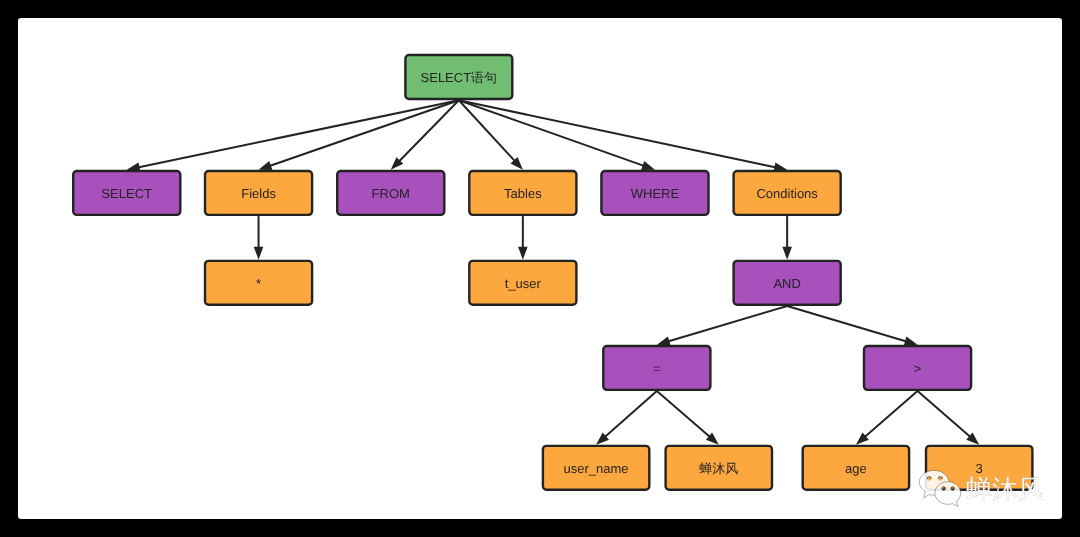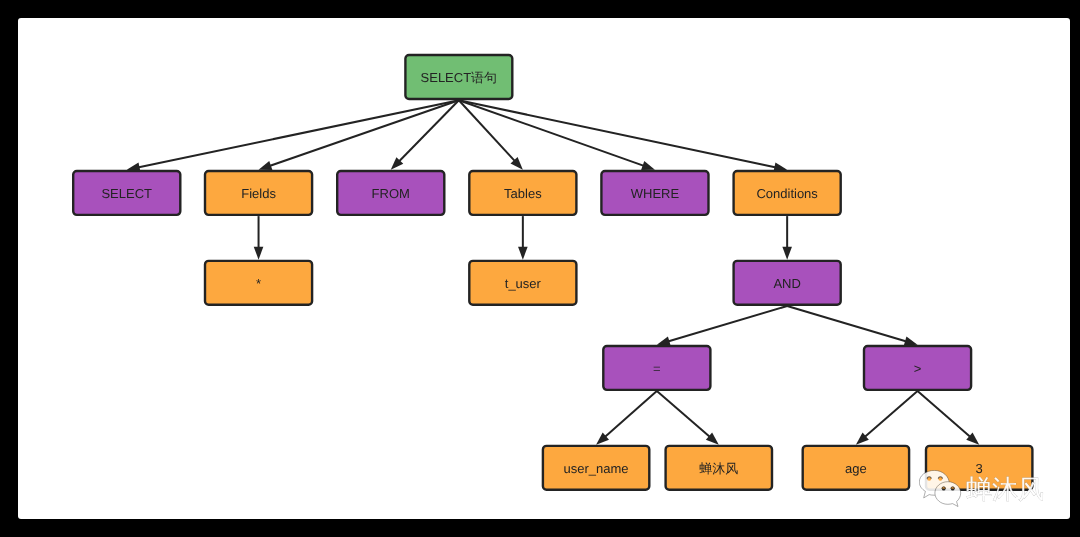--- a/index.html
+++ b/index.html
@@ -1,19 +1,19 @@
 <!DOCTYPE html>
 <html><head>
 <meta charset="utf-8">
 <style>
   html,body{margin:0;padding:0;background:#000;}
   body{width:1080px;height:537px;overflow:hidden;font-family:"Liberation Sans","DejaVu Sans",sans-serif;
     -webkit-font-smoothing:antialiased;text-rendering:geometricPrecision;}
   #stage{position:relative;width:1080px;height:537px;background:#000;}
-  #canvas{position:absolute;left:18px;top:18px;width:1044px;height:501px;background:#fff;border-radius:3px;overflow:hidden;padding-left:8px;}
+  #canvas{position:absolute;left:18px;top:18px;width:1044px;height:501px;background:#fff;border-radius:3px;overflow:hidden;}
   #tree{position:absolute;left:0;top:0;transform:translateZ(0);}
   #nodes text{font-family:"Liberation Sans","DejaVu Sans",sans-serif;}
   #wm{position:absolute;left:0;top:0;width:1044px;height:501px;pointer-events:none;}
   #wmlogo{position:absolute;left:900.8px;top:452.1px;}
   #wmlogo g.logo{opacity:0.88;}
   #wmlogo .bub,#wmlogo .bub2{fill:#ffffff;stroke:rgba(70,70,70,0.70);stroke-width:0.7;}
   #wmlogo .eyeline{fill:none;stroke:rgba(45,45,45,0.75);stroke-width:1.05;}
   #wmlogo .eyeline2{fill:none;stroke:rgba(25,25,25,0.9);stroke-width:1.0;}
   #wmtsvg{position:absolute;left:948px;top:456px;overflow:visible;}
   #wmtext{font-family:"DejaVu Sans",sans-serif;font-size:26px;

